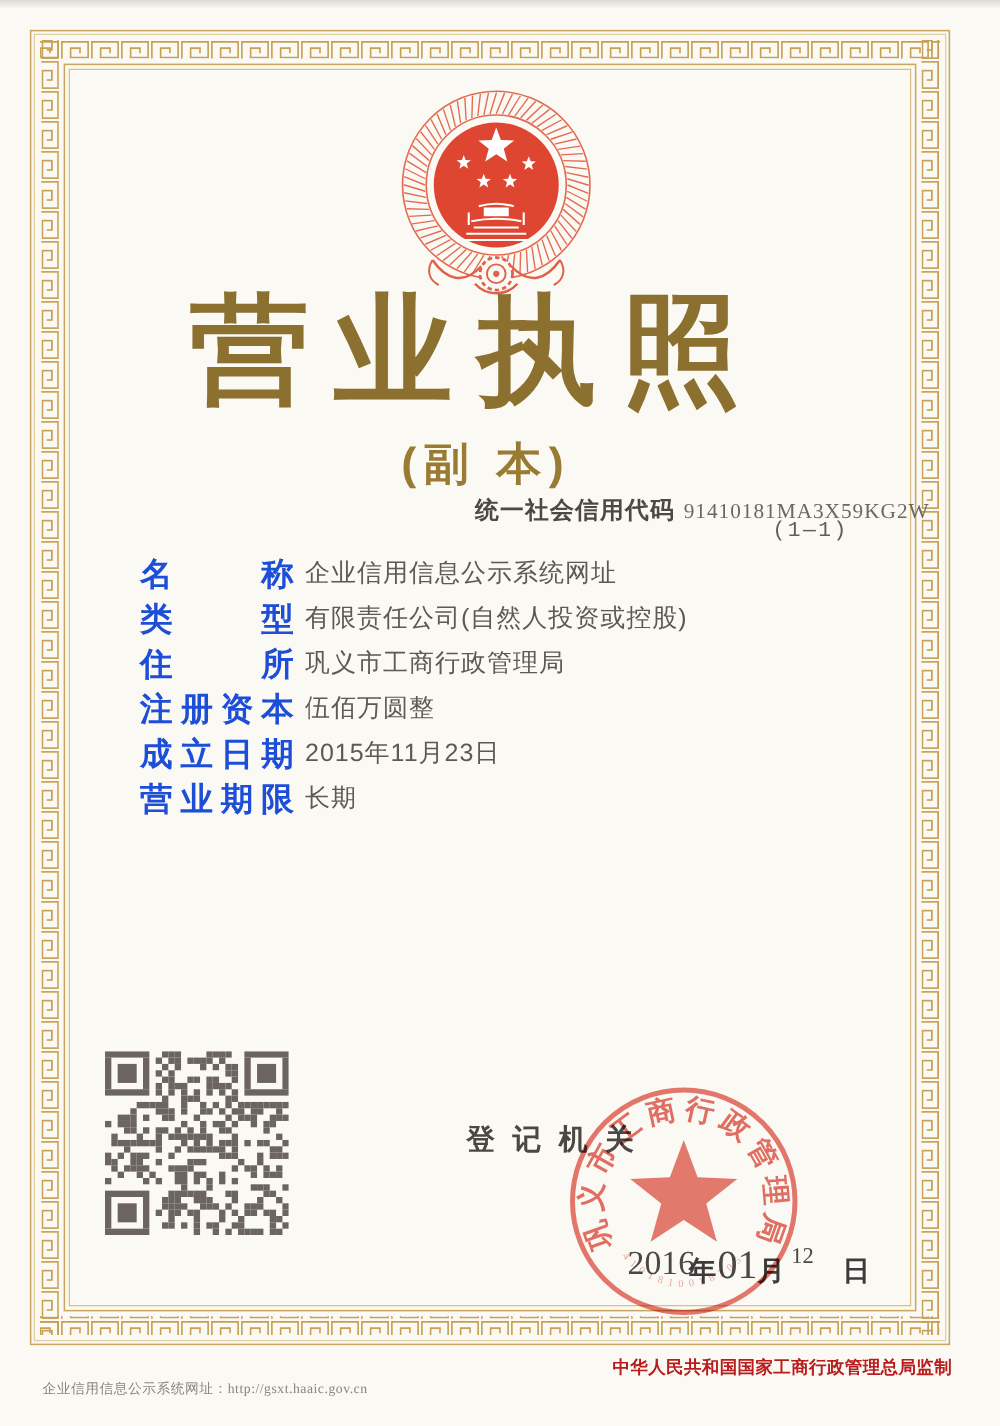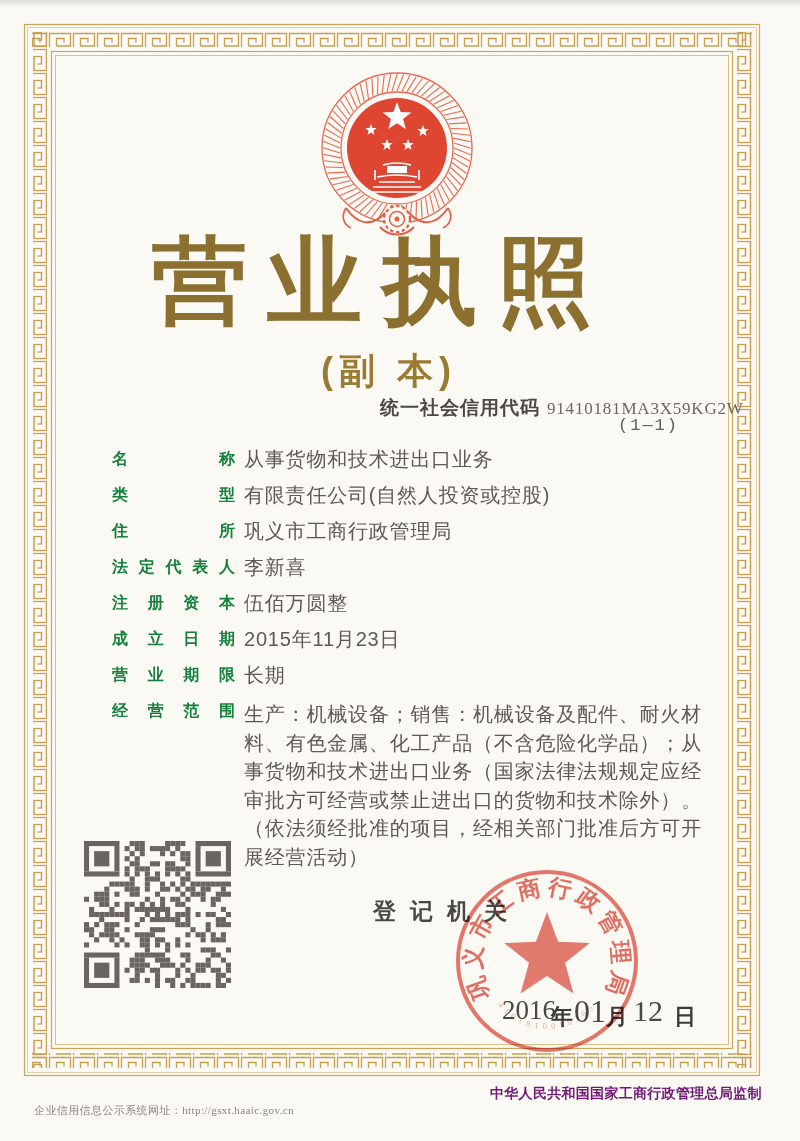--- a/index.html
+++ b/index.html
@@ -24,21 +24,21 @@
   .credit-line{position:absolute; left:380px; top:395px; white-space:nowrap;}
   .credit-label{font-size:19px; font-weight:bold; color:#4b4845; letter-spacing:1px;}
   .credit-value{font-family:"Liberation Serif", serif; font-size:17px; color:#6b6764;
     letter-spacing:0.8px; margin-left:7px;}
   .copy-index{position:absolute; left:618px; top:416px; font-family:Liberation Mono, monospace;
     font-size:17px; color:#5f5c59; letter-spacing:2px;}
   .fields{position:absolute; left:112px; top:448px; width:595px;}
   .frow{display:flex; align-items:flex-start; margin-bottom:14px;}
   .flabel{
     width:123px; flex:0 0 123px; margin-right:9px;
-    font-size:16px; font-weight:bold; color:#15803d; line-height:22px;
+    font-size:26px; font-weight:bold; color:#1d4ed8; line-height:22px;
     text-align:justify; text-align-last:justify;
   }
   .fvalue{
     width:460px; font-size:20px; color:#5d5955; letter-spacing:0.8px; line-height:22px;
   }
   .fvalue.para{
     width:458px; line-height:28.5px; text-align:justify;
   }
   .qr{position:absolute; left:84px; top:841px; width:147px; height:147px;}
   .reg-label{
@@ -47,26 +47,26 @@
   }
   .seal{position:absolute; left:452px; top:866px; width:190px; height:190px;
     mix-blend-mode:multiply; opacity:.93;}
   .d-abs{position:absolute; white-space:nowrap;}
   .d-serif{font-family:"Liberation Serif", serif; color:#4a4845;}
   .d-cjk{font-weight:bold; color:#3d3b39; font-size:22px;}
   #date-year{left:502px; top:995px; font-size:27px;}
   #date-year-u{left:551px; top:1002px;}
   #date-month{left:574px; top:993px; font-size:32px;}
   #date-month-u{left:606px; top:1002px;}
-  #date-day{left:633px; top:994px; font-size:30px;}
+  #date-day{left:633px; top:994px; font-size:18px;}
   #date-day-u{left:674px; top:1002px;}
   .footer-left{position:absolute; left:34px; top:1087px; font-family:"Liberation Serif", serif;
     font-size:11px; color:#8a857e; letter-spacing:0.4px;margin-top:16px;}
   .footer-right{position:absolute; left:490px; top:1085px; font-family:"Liberation Serif", serif;
-    font-size:14px; font-weight:600; color:#701a75; letter-spacing:0.3px;}
+    font-size:14px; font-weight:600; color:#b91c1c; letter-spacing:0.3px;}
 </style>
 </head>
 <body>
 
 <div class="page">
 
   <div class="scan-edge-top"></div>
 
   <svg class="frame" width="800" height="1141" viewBox="0 0 800 1141">
     <defs>
@@ -198,49 +198,41 @@
   <div class="subtitle">(副 本)</div>
 
   <div class="credit-line">
     <span class="credit-label">统一社会信用代码</span><span class="credit-value">91410181MA3X59KG2W</span>
   </div>
   <div class="copy-index">(1—1)</div>
 
   <div class="fields">
     <div class="frow">
       <div class="flabel">名称</div>
-      <div class="fvalue">从事货物和技术进出口业务</div>
+      <div class="fvalue">企业信用信息公示系统网址</div>
     </div>
     <div class="frow">
       <div class="flabel">类型</div>
       <div class="fvalue">有限责任公司(自然人投资或控股)</div>
     </div>
     <div class="frow">
       <div class="flabel">住所</div>
       <div class="fvalue">巩义市工商行政管理局</div>
-    </div>
-    <div class="frow">
-      <div class="flabel">法定代表人</div>
-      <div class="fvalue">李新喜</div>
     </div>
     <div class="frow">
       <div class="flabel">注册资本</div>
       <div class="fvalue">伍佰万圆整</div>
     </div>
     <div class="frow">
       <div class="flabel">成立日期</div>
       <div class="fvalue">2015年11月23日</div>
     </div>
     <div class="frow">
       <div class="flabel">营业期限</div>
       <div class="fvalue">长期</div>
-    </div>
-    <div class="frow">
-      <div class="flabel">经营范围</div>
-      <div class="fvalue para">生产：机械设备；销售：机械设备及配件、耐火材料、有色金属、化工产品（不含危险化学品）；从事货物和技术进出口业务（国家法律法规规定应经审批方可经营或禁止进出口的货物和技术除外）。（依法须经批准的项目，经相关部门批准后方可开展经营活动）</div>
     </div>
   </div>
 
   <svg class="qr" id="qr" viewBox="0 0 145 145">
       <rect x="45" y="0" width="5" height="5" fill="#6b6460"></rect>
       <rect x="50" y="0" width="5" height="5" fill="#6b6460"></rect>
       <rect x="55" y="0" width="5" height="5" fill="#6b6460"></rect>
       <rect x="80" y="0" width="5" height="5" fill="#6b6460"></rect>
       <rect x="85" y="0" width="5" height="5" fill="#6b6460"></rect>
       <rect x="90" y="0" width="5" height="5" fill="#6b6460"></rect>

